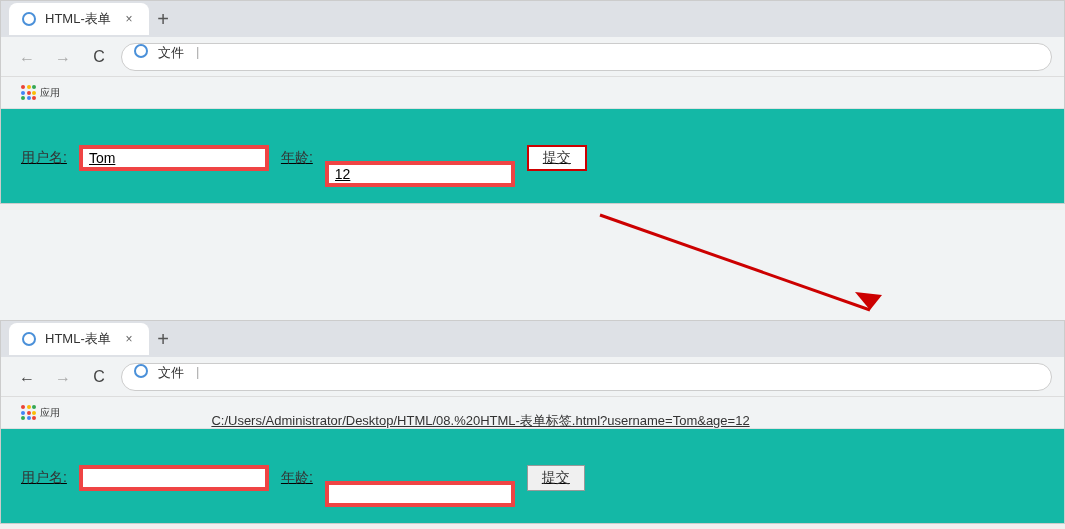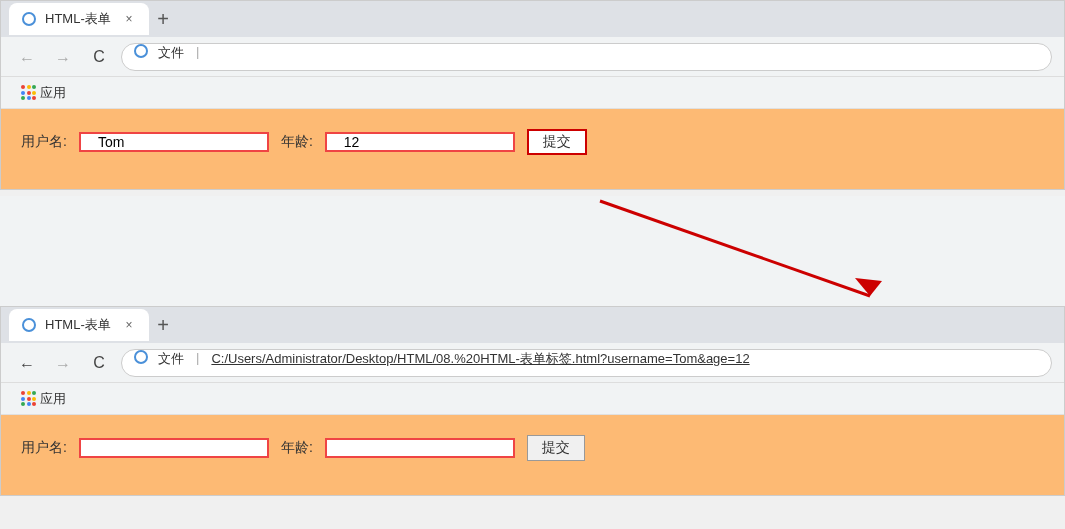--- a/index.html
+++ b/index.html
@@ -152,68 +152,70 @@
       gap: 4px;
     }
 
     .apps-btn {
       display: flex;
       align-items: center;
       gap: 4px;
       padding: 4px 8px;
       border-radius: 4px;
       cursor: pointer;
-      font-size: 13px;
+      font-size: 10px;
       color: #333;
     }
 
     .apps-icon {
       display: grid;
       grid-template-columns: repeat(3, 4px);
       grid-template-rows: repeat(3, 4px);
       gap: 1.5px;
     }
 
     .apps-dot {
       width: 4px;
       height: 4px;
       border-radius: 50%;
     }
 
     
     .page-content {
-      background: #fdba74;
+      background: #14b8a6;
       padding: 16px 20px;
       min-height: 80px;
+      text-decoration: underline;
     }
 
     .form-row {
       display: flex;
       align-items: center;
       gap: 12px;
       margin-top: 4px;
     }
 
     .form-label {
       font-size: 14px;
       color: #333;
       white-space: nowrap;
     }
 
     .form-input {
-      border: 2px solid #ef4444;
-      padding: 3px 17px;
-      font-size: 14px;
-      height: 20px;
+      border: 4px solid #ef4444;
+      padding: 3px 6px;
+      font-size: 14px;
+      height: 26px;
       width: 190px;
       outline: none;
     }
 
     .form-input-age {
       width: 190px;
+      margin-top: 32px;
     }
 
     .submit-btn {
       border: 2px solid #cc0000;
       background: #fff;
       padding: 3px 14px;
       font-size: 14px;
       color: #333;
       cursor: pointer;
       height: 26px;
@@ -253,20 +255,21 @@
     .browser-window-2 {
       background: #ffffff;
       border: 1px solid #ccc;
       width: 1065px;
     }
 
     
     .url-underline {
       text-decoration: underline;
       color: #333;
+      margin-top: 48px;
     }
   </style>
 </head>
 <body>
 
 <div class="browser-window">
 
   <div class="tab-bar">
     <div class="tab">
       <span class="tab-icon">

